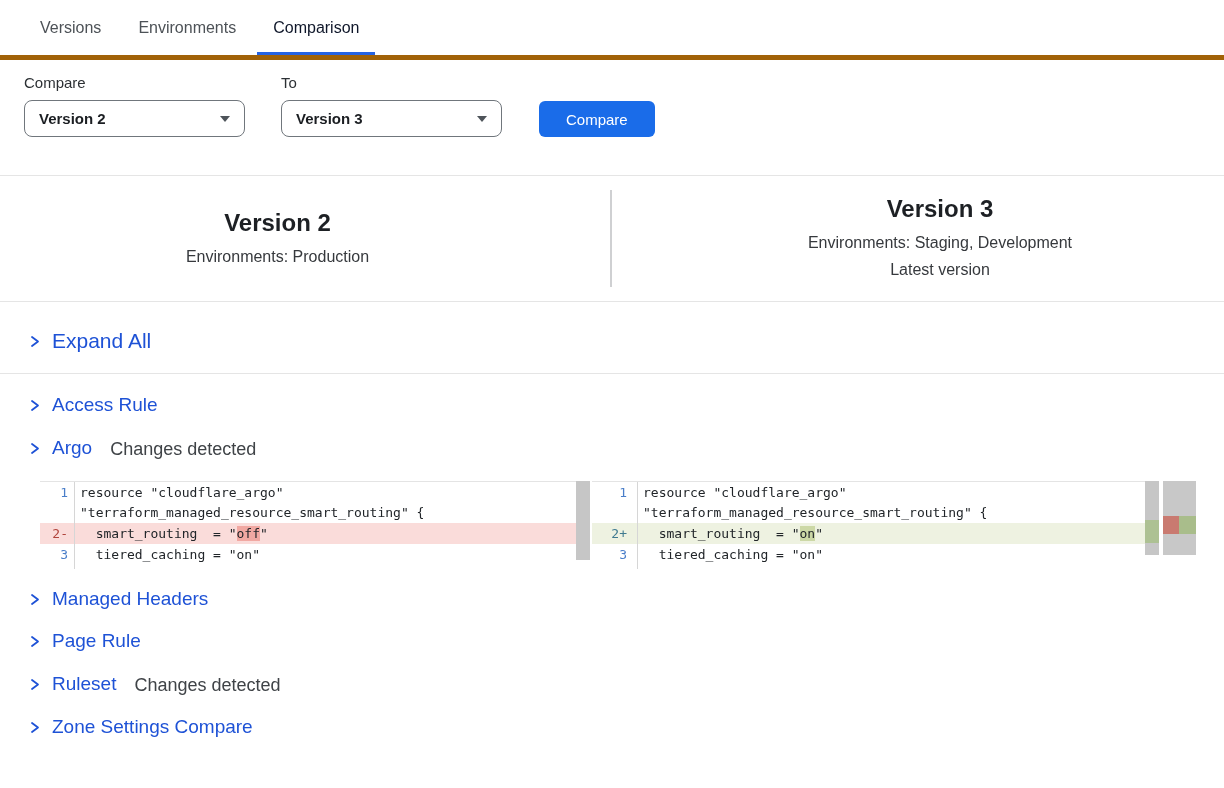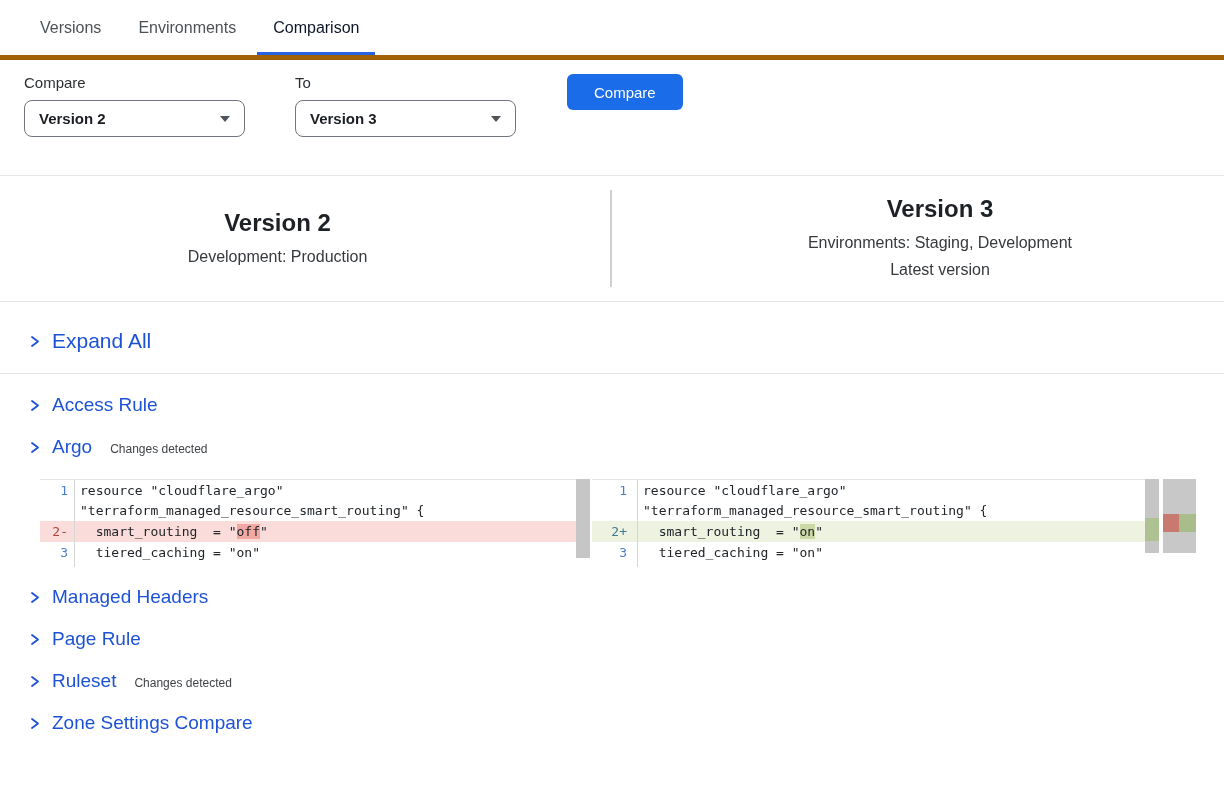--- a/index.html
+++ b/index.html
@@ -7,21 +7,21 @@
   body { font-family: "Liberation Sans", sans-serif; color: #1f2327; overflow: hidden; }
 
   
   .tabbar-wrap { border-bottom: 5px solid #a16207; }
   .tabbar { display: flex; gap: 37px; margin-left: 40px; }
   .tab { position: relative; padding: 19px 0 18px; font-size: 16px; color: #4d5257; cursor: pointer; }
   .tab.active { color: #0f172a; }
   .tab.active::after { content:""; position: absolute; left: -16px; right: -16px; bottom: 0; height: 3px; background: #2563e3; }
 
   
-  .controls { display: flex; align-items: flex-start; margin: 14px 0 0 24px; gap: 14px; }
+  .controls { display: flex; align-items: flex-end; margin: 14px 0 0 24px; }
   .field-label { display: block; font-size: 15px; color: #2c3034; margin-bottom: 9px; }
   .dropdown { width: 221px; height: 37px; border: 1.5px solid #70767c; border-radius: 8px;
               display: flex; align-items: center; justify-content: space-between;
               padding: 0 14px; font-size: 15px; font-weight: bold; color: #1b1e22; cursor: pointer; background:#fff; }
   .caret { width: 0; height: 0; border-left: 5.5px solid transparent; border-right: 5.5px solid transparent;
            border-top: 6px solid #4e545a; }
   .fgroup + .fgroup { margin-left: 36px; }
   .btn-primary { margin-left: 37px; height: 36px; padding: 0 27px; background: #1a6ce9; color: #fff;
                  border: none; border-radius: 6px; font-size: 15px; font-family: inherit; cursor: pointer; }
 
@@ -38,21 +38,21 @@
 
   
   .expand-row { display: flex; align-items: center; gap: 11px; padding: 27px 0 20px 28px;
                 border-bottom: 1px solid #e5e5e5; cursor: pointer; }
   .expand-row .lbl { font-size: 21px; color: #1e52d6; }
 
   
   .section { display: flex; align-items: center; gap: 11px; margin: 20px 0 0 28px; cursor: pointer; }
   .section.first { }
   .section .lbl { font-size: 19px; color: #1e52d6; line-height: 22px; }
-  .section .badge { font-size: 12px; color: #3f4347; margin-left: 7px; margin-top: 3px; }
+  .section .badge { font-size: 18px; color: #3f4347; margin-left: 7px; margin-top: 3px; }
   .chev { flex: 0 0 13px; display: flex; }
 
   
   .diff { position: relative; margin: 21px 0 19px 40px; height: 88px; overflow: hidden;
           font-family: "DejaVu Sans Mono", monospace; font-size: 13px; line-height: 21px; color: #212529; }
   .pane { position: absolute; top: 0; }
   .pane.pleft  { left: 0;     width: 550px; }
   .pane.pright { left: 552px; width: 553px; }
   .drow { display: flex; height: 21px; }
   .pane .drow:first-child { border-top: 1px solid #e4e4e4; }
@@ -101,21 +101,21 @@
     </div>
   </div>
   <button class="btn-primary">Compare</button>
 </div>
 
 <hr class="divider">
 
 <div class="vband">
   <div class="vcol left">
     <div class="vtitle">Version 2</div>
-    <div class="vsub">Development: Production</div>
+    <div class="vsub">Environments: Production</div>
   </div>
   <div class="vsep"></div>
   <div class="vcol right">
     <div class="vtitle">Version 3</div>
     <div class="vsub">Environments: Staging, Development</div>
     <div class="vsub">Latest version</div>
   </div>
 </div>
 
 <div class="expand-row">

